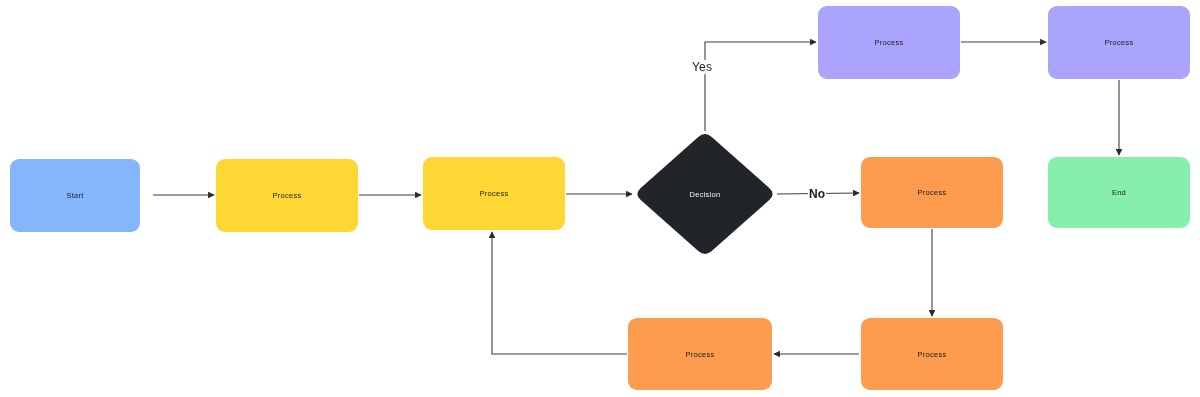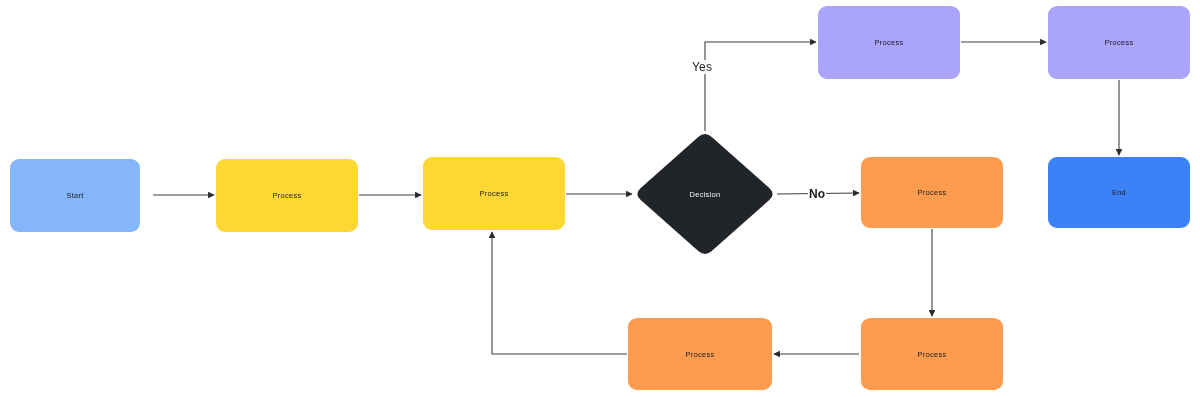--- a/index.html
+++ b/index.html
@@ -107,21 +107,21 @@
           <path d="M 64.2680874969333,5.97338715060847 L 6.731912503066689,57.026612849391526 Q 0,63 6.731912503066689,68.97338715060847 L 64.2680874969333,120.02661284939153 Q 71,126 77.7319125030667,120.02661284939153 L 135.2680874969333,68.97338715060847 Q 142,63 135.2680874969333,57.026612849391526 L 77.7319125030667,5.97338715060847 Q 71,0 64.2680874969333,5.97338715060847 Z" fill="#212428"></path>
         </svg>
         <span class="diamond-label">Decision</span>
       </div>
       <div class="node rect" style="left: 818px; top: 6px; width: 142px; height: 73px; color: rgb(27, 27, 27); background: rgb(170, 164, 252);">
         <span>Process</span>
       </div>
       <div class="node rect" style="left: 1048px; top: 6px; width: 142px; height: 73px; color: rgb(27, 27, 27); background: rgb(170, 164, 252);">
         <span>Process</span>
       </div>
-      <div class="node rect" style="left: 1048px; top: 157px; width: 142px; height: 71px; color: rgb(27, 27, 27); background: #3b82f6;">
+      <div class="node rect" style="left: 1048px; top: 157px; width: 142px; height: 71px; color: rgb(27, 27, 27); background: #86efac;">
         <span>End</span>
       </div>
       <div class="node rect" style="left: 861px; top: 157px; width: 142px; height: 71px; color: rgb(27, 27, 27); background: rgb(253, 156, 78);">
         <span>Process</span>
       </div>
       <div class="node rect" style="left: 861px; top: 318px; width: 142px; height: 72px; color: rgb(27, 27, 27); background: rgb(253, 156, 78);">
         <span>Process</span>
       </div>
       <div class="node rect" style="left: 628px; top: 318px; width: 144px; height: 72px; color: rgb(27, 27, 27); background: rgb(253, 156, 78);">
         <span>Process</span>

